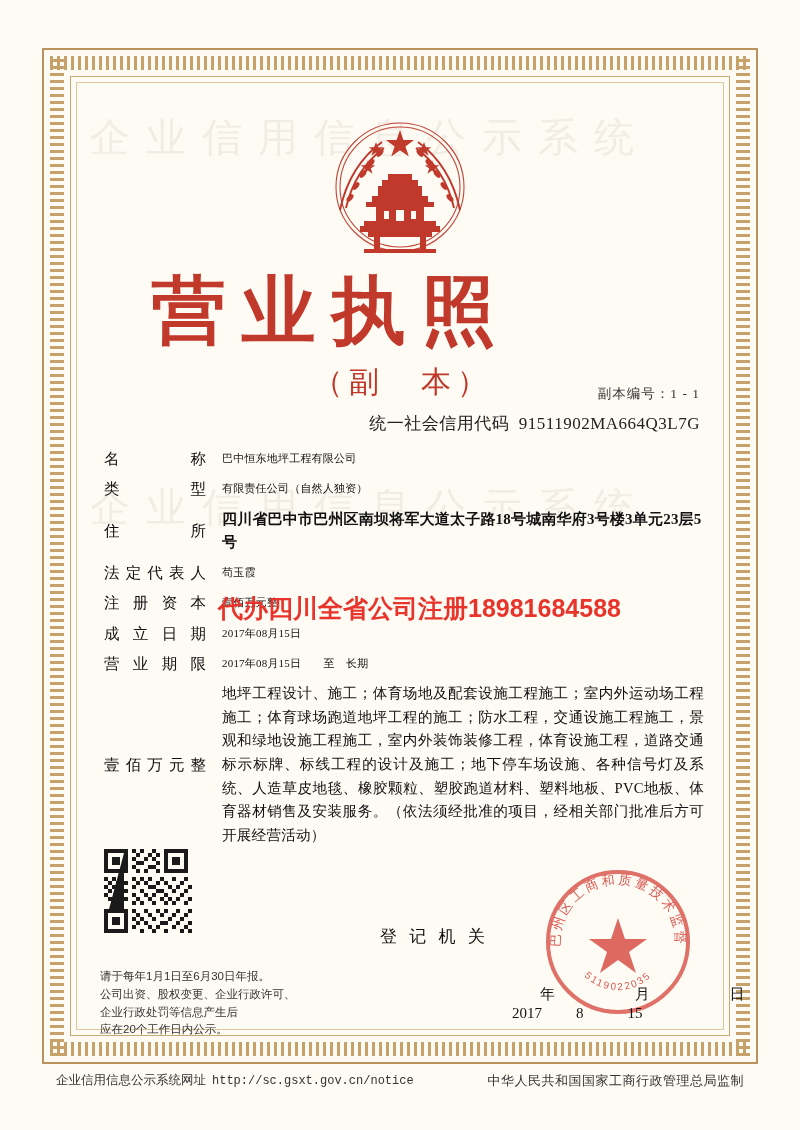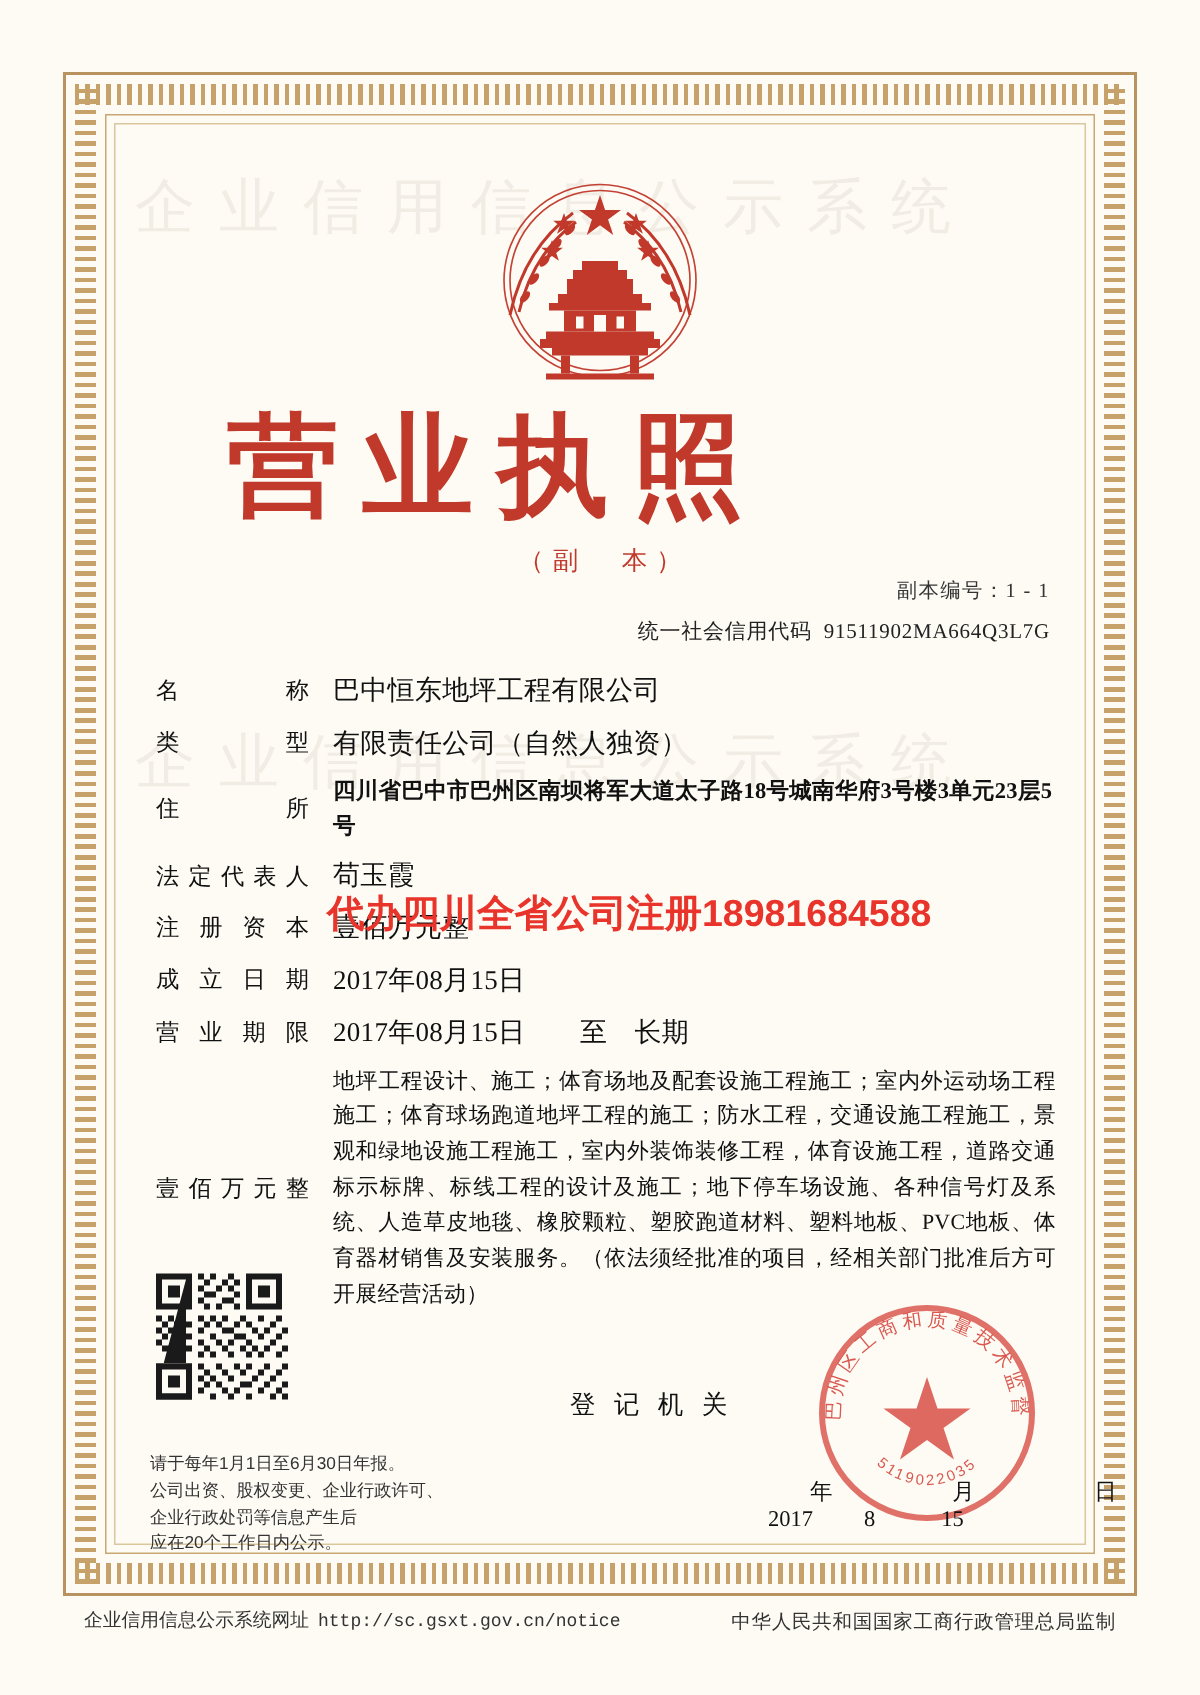--- a/index.html
+++ b/index.html
@@ -95,42 +95,42 @@
     font-size: 74px;
     letter-spacing: 16px;
     color: #c0392b;
     text-indent: 16px;
   }
   .subtitle {
     position: absolute;
     left: 0; top: 362px;
     width: 800px;
     text-align: center;
-    font-size: 17px;
+    font-size: 30px;
     color: #c0392b;
     letter-spacing: 6px;
     text-indent: 6px;
   }
 
   
   .copy-no {
     position: absolute;
     left: 430px; top: 385px;
     width: 270px;
     text-align: right;
     font-size: 13.5px;
     color: #333;
     letter-spacing: 1px;
   }
   .credit-code {
     position: absolute;
     left: 360px; top: 412px;
     width: 340px;
     text-align: right;
-    font-size: 14px;
+    font-size: 17px;
     color: #222;
     letter-spacing: 0.5px;
   }
 
   
   .fields {
     position: absolute;
     left: 104px; top: 447px;
     width: 600px;
   }
@@ -146,21 +146,21 @@
     color: #111;
     letter-spacing: 0px;
     text-align: justify;
     text-align-last: justify;
     padding-right: 16px;
     box-sizing: border-box;
     line-height: 1.5;
   }
   .value {
     flex: 1;
-    font-size: 18px;
+    font-size: 11px;
     color: #111;
     line-height: 1.55;
     letter-spacing: 0.2px;
   }
   .value.small { font-size: 15px; font-weight: bold; }
   .value.scope {
     font-size: 14.6px;
     line-height: 1.62;
     text-align: justify;
   }

